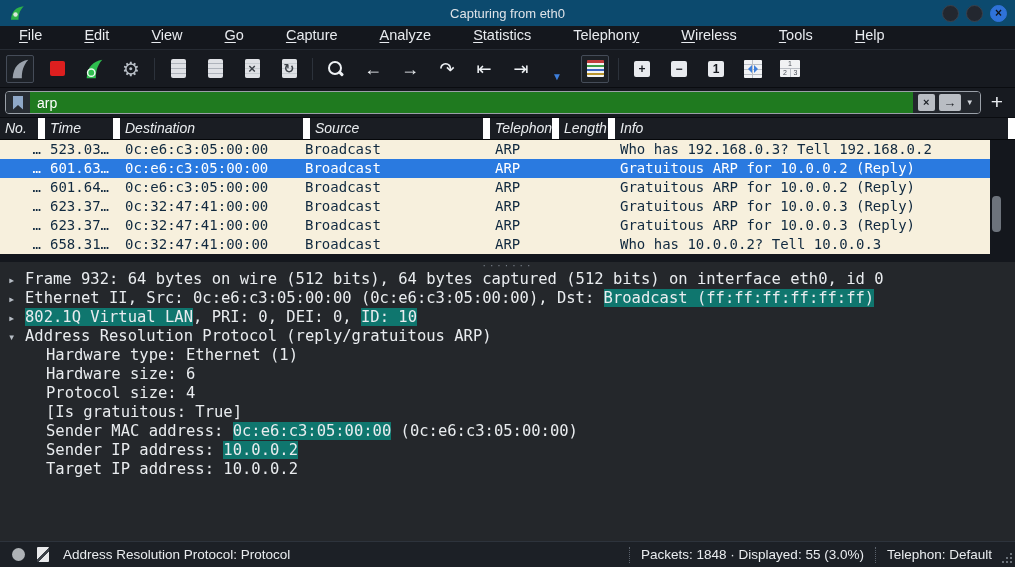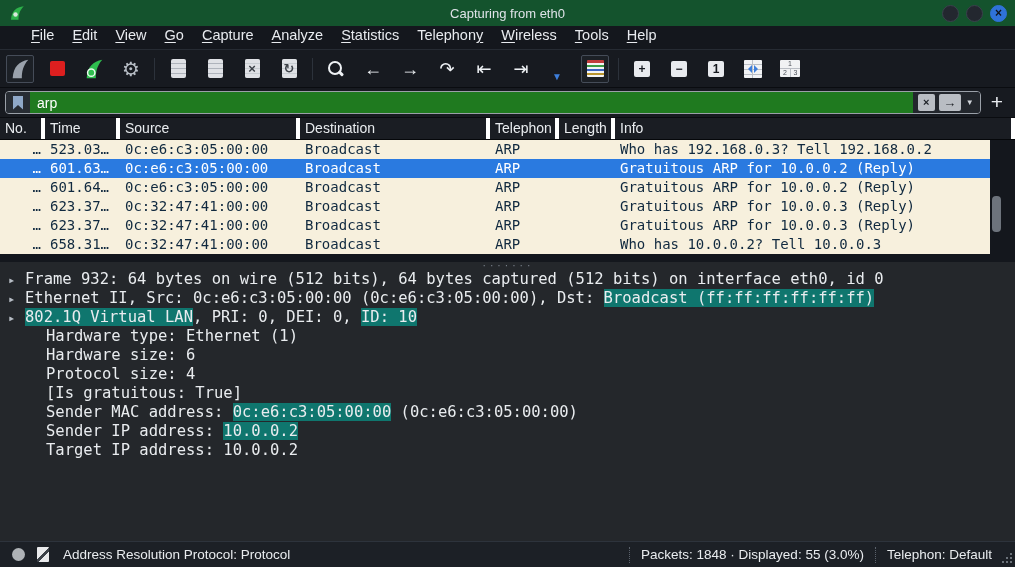--- a/index.html
+++ b/index.html
@@ -4,28 +4,28 @@
 <style>
   * { box-sizing: border-box; margin: 0; padding: 0; }
   html,body { width:1015px; height:567px; overflow:hidden; }
   body {
     background:#14171d;
     font-family:"Liberation Sans","DejaVu Sans",sans-serif;
     color:#e8ebef;
     position:relative;
   }
   
-  .titlebar { height:26px; background:#14532d; display:flex; align-items:center; position:relative; }
+  .titlebar { height:26px; background:#0c4a6e; display:flex; align-items:center; position:relative; }
   .app-logo { width:18px; height:18px; margin-left:8px; }
   .title-text { position:absolute; left:0; right:0; text-align:center; font-size:13px; color:#dfe3e8; }
   .win-btns { margin-left:auto; display:flex; gap:7px; padding-right:8px; z-index:2; }
   .wbtn { width:17px; height:17px; border-radius:50%; background:#23272f; border:1px solid #3a414c; display:flex; align-items:center; justify-content:center; }
   .wbtn.close { background:#2f72d8; border-color:#2f72d8; color:#0f1318; font-weight:bold; font-size:12px; line-height:1; }
   
-  .menubar { height:24px; display:flex; align-items:flex-start; padding-left:22px; font-size:14.5px; border-bottom:1px solid #262b33; }
+  .menubar { height:24px; display:flex; align-items:flex-start; padding-left:10px; font-size:14.5px; border-bottom:1px solid #262b33;gap:24px; }
   .menu-item { padding:1px 9px 3px 9px; cursor:default; }
   .mn { text-decoration:underline; text-underline-offset:2px; }
   
   .toolbar { height:38px; background:#171a20; display:flex; align-items:center; padding:0 6px; gap:9px; border-bottom:1px solid #0a0c10; }
   .tbtn { min-width:28px; height:28px; display:flex; align-items:center; justify-content:center; position:relative; }
   .tbtn.boxed { border:1px solid #454c58; border-radius:2px; background:#1c2026; }
   .tsep { width:1px; height:22px; background:#2c323b; }
   .glyph { font-size:18px; color:#eef1f4; line-height:1; }
   svg.fin { width:22px; height:22px; }
   .stop-sq { width:15px; height:15px; background:#dd1f1f; border-radius:2px; }
@@ -67,21 +67,21 @@
               clip-path:polygon(0 0,100% 0,100% 100%,50% 68%,0 100%); }
   .filter-input { flex:1; background:#1f7a1f; color:#fff; font-size:14px; display:flex; align-items:center; padding-left:7px; }
   .filter-btns { display:flex; align-items:center; gap:4px; background:#22262c; padding:0 5px; }
   .fbtn { width:17px; height:17px; background:#b9bdc3; color:#1b1e24; font-weight:bold; font-size:11px;
           border-radius:2px; display:flex; align-items:center; justify-content:center; line-height:1; }
   .fbtn.apply { width:22px; font-size:13px; }
   .fcaret { color:#cfd3d8; font-size:8px; padding:0 1px; }
   .add-filter { font-size:21px; color:#e8ebef; padding:0 4px 2px 10px; line-height:1; }
   
   .pkt-header { height:22px; display:flex; background:#1a1d23; font-size:14px; color:#e9ecef; border-bottom:1px solid #05070a; }
-  .hcell { padding:2px 0 0 5px; border-right:4px solid #ffffff; white-space:nowrap; overflow:hidden; }
+  .hcell { padding:2px 0 0 5px; border-right:7px solid #ffffff; white-space:nowrap; overflow:hidden;font-style:italic; }
   .c-no{width:45px} .c-time{width:75px} .c-src{width:180px} .c-dst{width:190px} .c-proto{width:69px} .c-len{width:56px} .c-info{flex:1}
   .pkt-body { position:relative; height:122px; background:#14171d; }
   .pkt-row { display:flex; height:19px; width:990px; background:#f7f0dd; color:#10293f;
              font-family:"DejaVu Sans Mono","Liberation Mono",monospace; font-size:14px; line-height:19px; white-space:nowrap; }
   .pkt-row.selected { background:#2a7ae0; color:#ffffff; }
   .pkt-row .cell { overflow:hidden; padding-left:5px; }
   .pkt-row .c-no { text-align:right; padding-right:4px; padding-left:0; }
   .pkt-row .c-len { text-align:right; padding-right:6px; padding-left:0;margin-top:24px; }
   .vscroll { position:absolute; top:0; right:0; width:25px; height:122px; background:#14171d; }
   .vthumb { position:absolute; left:2px; top:56px; width:9px; height:36px; background:#6d737c; border-radius:4px; }
@@ -239,22 +239,22 @@
         </span>
       <span class="fcaret"><span>▼</span></span>
     </div>
   </div>
   <span class="add-filter"><span>+</span></span>
 </div>
 
 <div class="pkt-header">
   <span class="hcell c-no">No.</span>
   <span class="hcell c-time">Time</span>
+  <span class="hcell c-dst">Destination</span>
   <span class="hcell c-src">Source</span>
-  <span class="hcell c-dst">Destination</span>
   <span class="hcell c-proto">Telephon</span>
   <span class="hcell c-len">Length</span>
   <span class="hcell c-info">Info</span>
 </div>
 <div class="pkt-body">
   <div class="pkt-row">
     <span class="cell c-no">…</span>
       <span class="cell c-time">523.03…</span>
       <span class="cell c-src">0c:e6:c3:05:00:00</span>
       <span class="cell c-dst">Broadcast</span>
@@ -312,20 +312,21 @@
     </div>
 </div>
 
 <div class="details">
   <div class="splitter">
       <span>·······</span>
     </div>
   <div class="dline"><span class="arrow">▸</span><span>Frame 932: 64 bytes on wire (512 bits), 64 bytes captured (512 bits) on interface eth0, id 0</span></div>
   <div class="dline"><span class="arrow">▸</span><span>Ethernet II, Src: 0c:e6:c3:05:00:00 (0c:e6:c3:05:00:00), Dst: </span><span class="hl">Broadcast (ff:ff:ff:ff:ff:ff)</span></div>
   <div class="dline"><span class="arrow">▸</span><span class="hl">802.1Q Virtual LAN</span><span>, PRI: 0, DEI: 0, </span><span class="hl">ID: 10</span></div>
+  <div class="dline"><span class="arrow">▾</span><span>Address Resolution Protocol (reply/gratuitous ARP)</span></div>
   <div class="dline lvl1"><span class="arrow"></span><span>Hardware type: Ethernet (1)</span></div>
   <div class="dline lvl1"><span class="arrow"></span><span>Hardware size: 6</span></div>
   <div class="dline lvl1"><span class="arrow"></span><span>Protocol size: 4</span></div>
   <div class="dline lvl1"><span class="arrow"></span><span>[Is gratuitous: True]</span></div>
   <div class="dline lvl1"><span class="arrow"></span><span>Sender MAC address: </span><span class="hl">0c:e6:c3:05:00:00</span><span> (0c:e6:c3:05:00:00)</span></div>
   <div class="dline lvl1"><span class="arrow"></span><span>Sender IP address: </span><span class="hl">10.0.0.2</span></div>
   <div class="dline lvl1"><span class="arrow"></span><span>Target IP address: 10.0.0.2</span></div>
 </div>
 
 <div class="statusbar">

